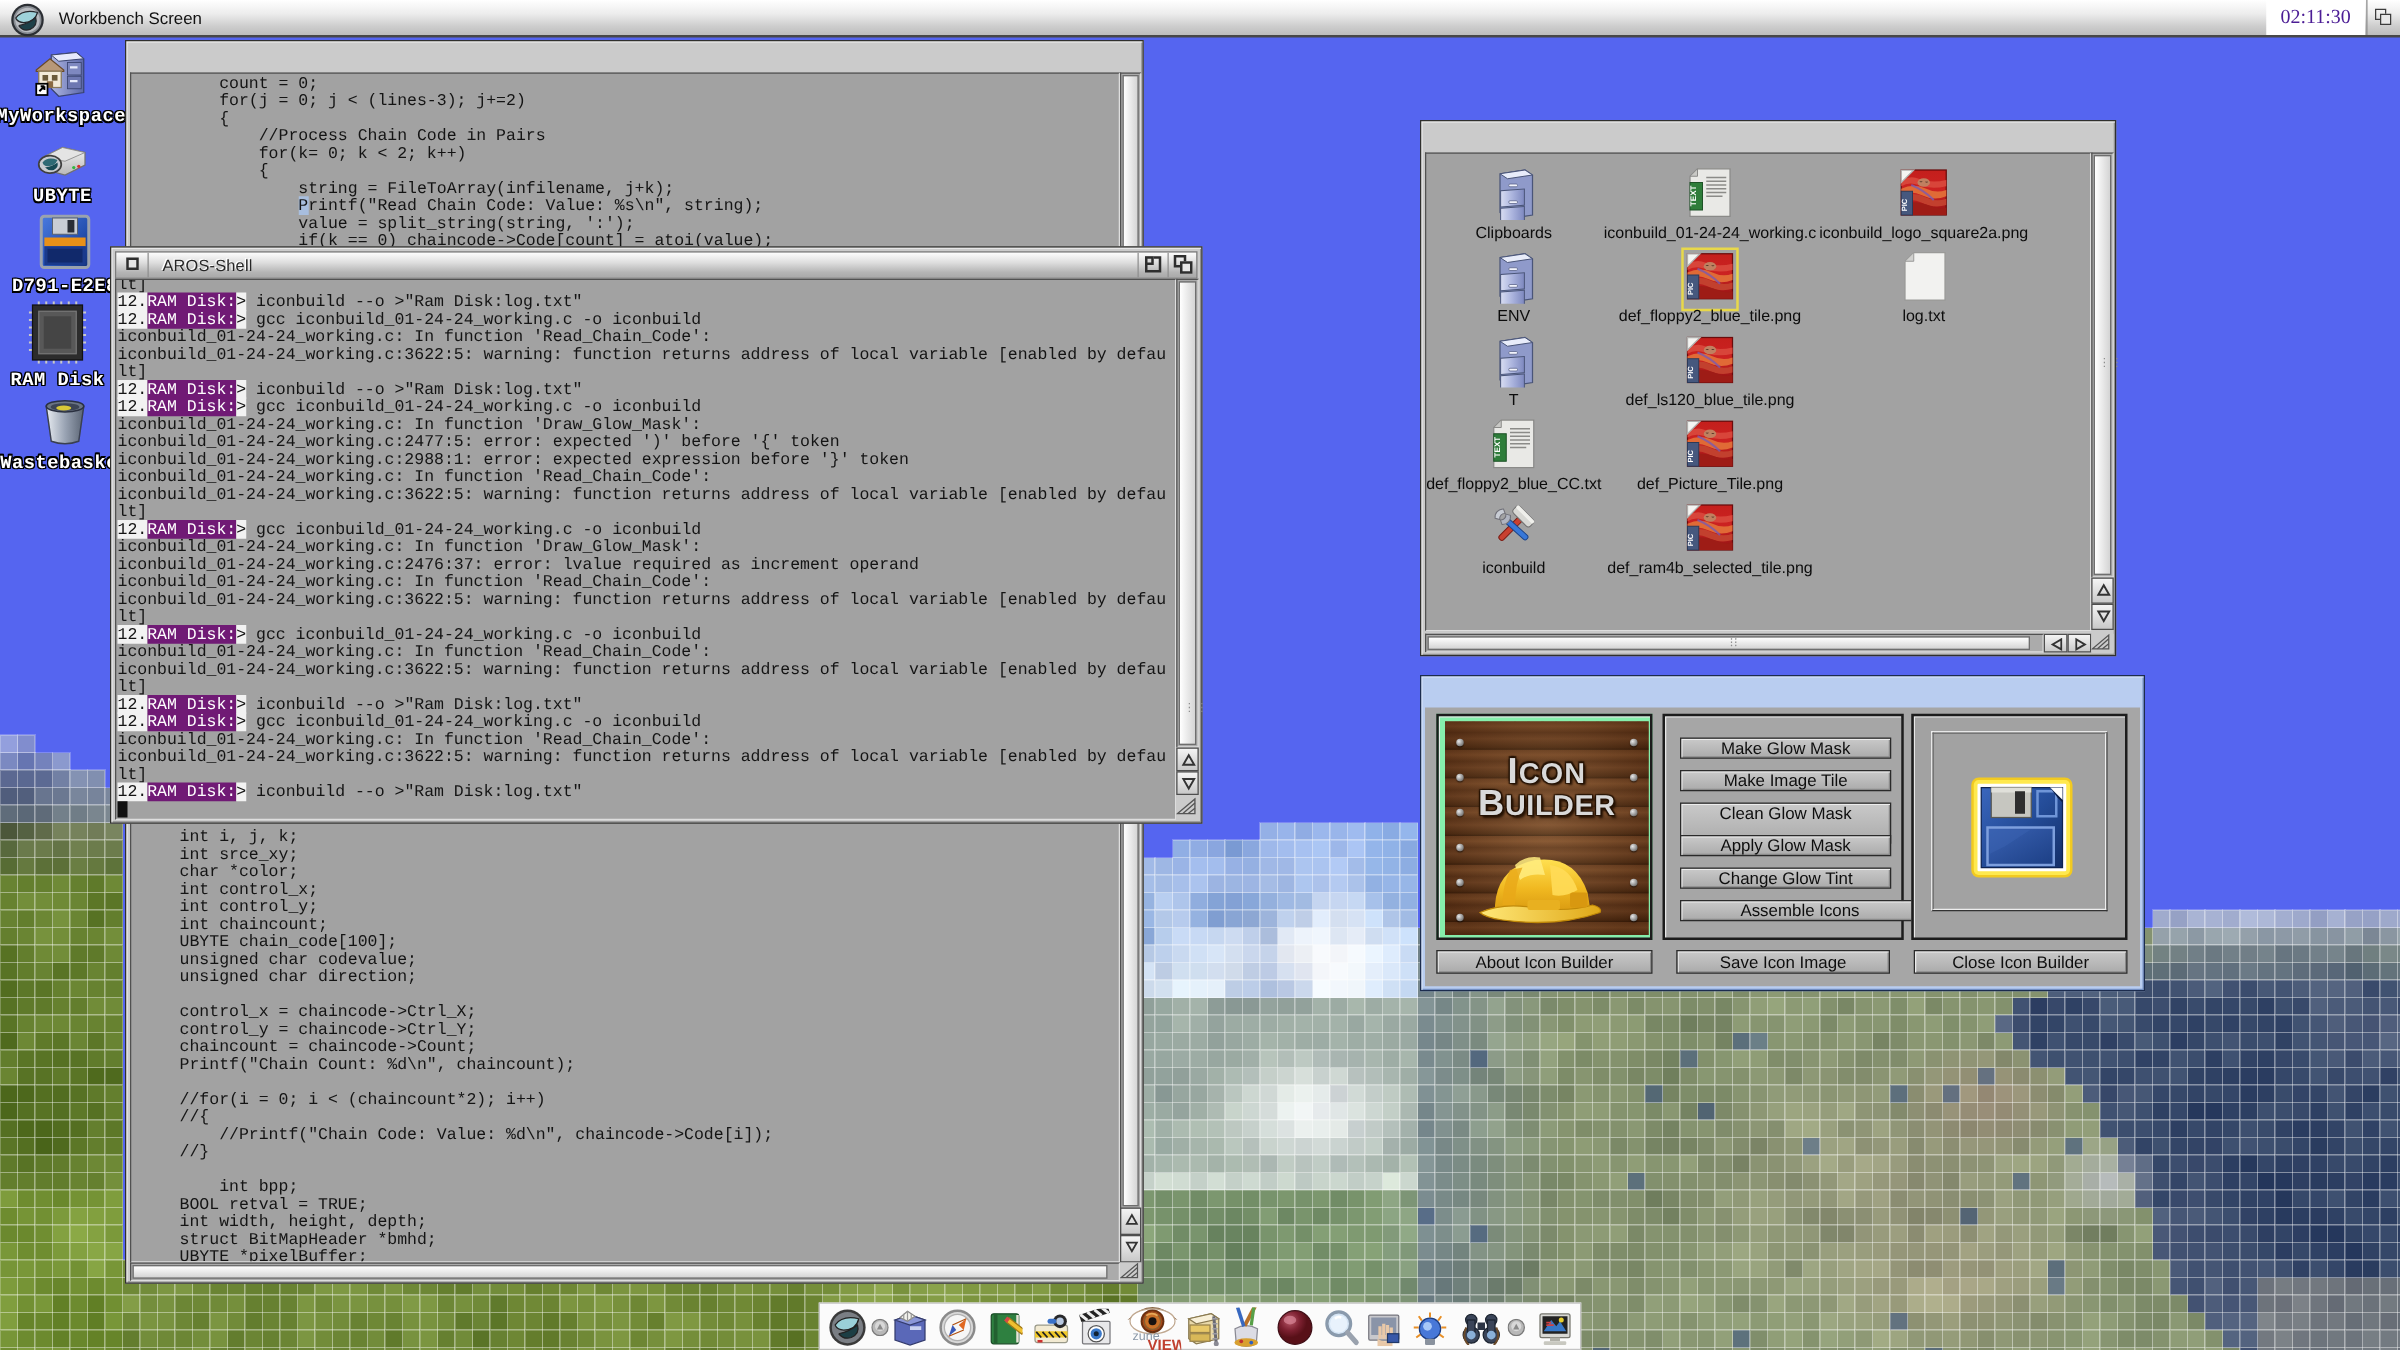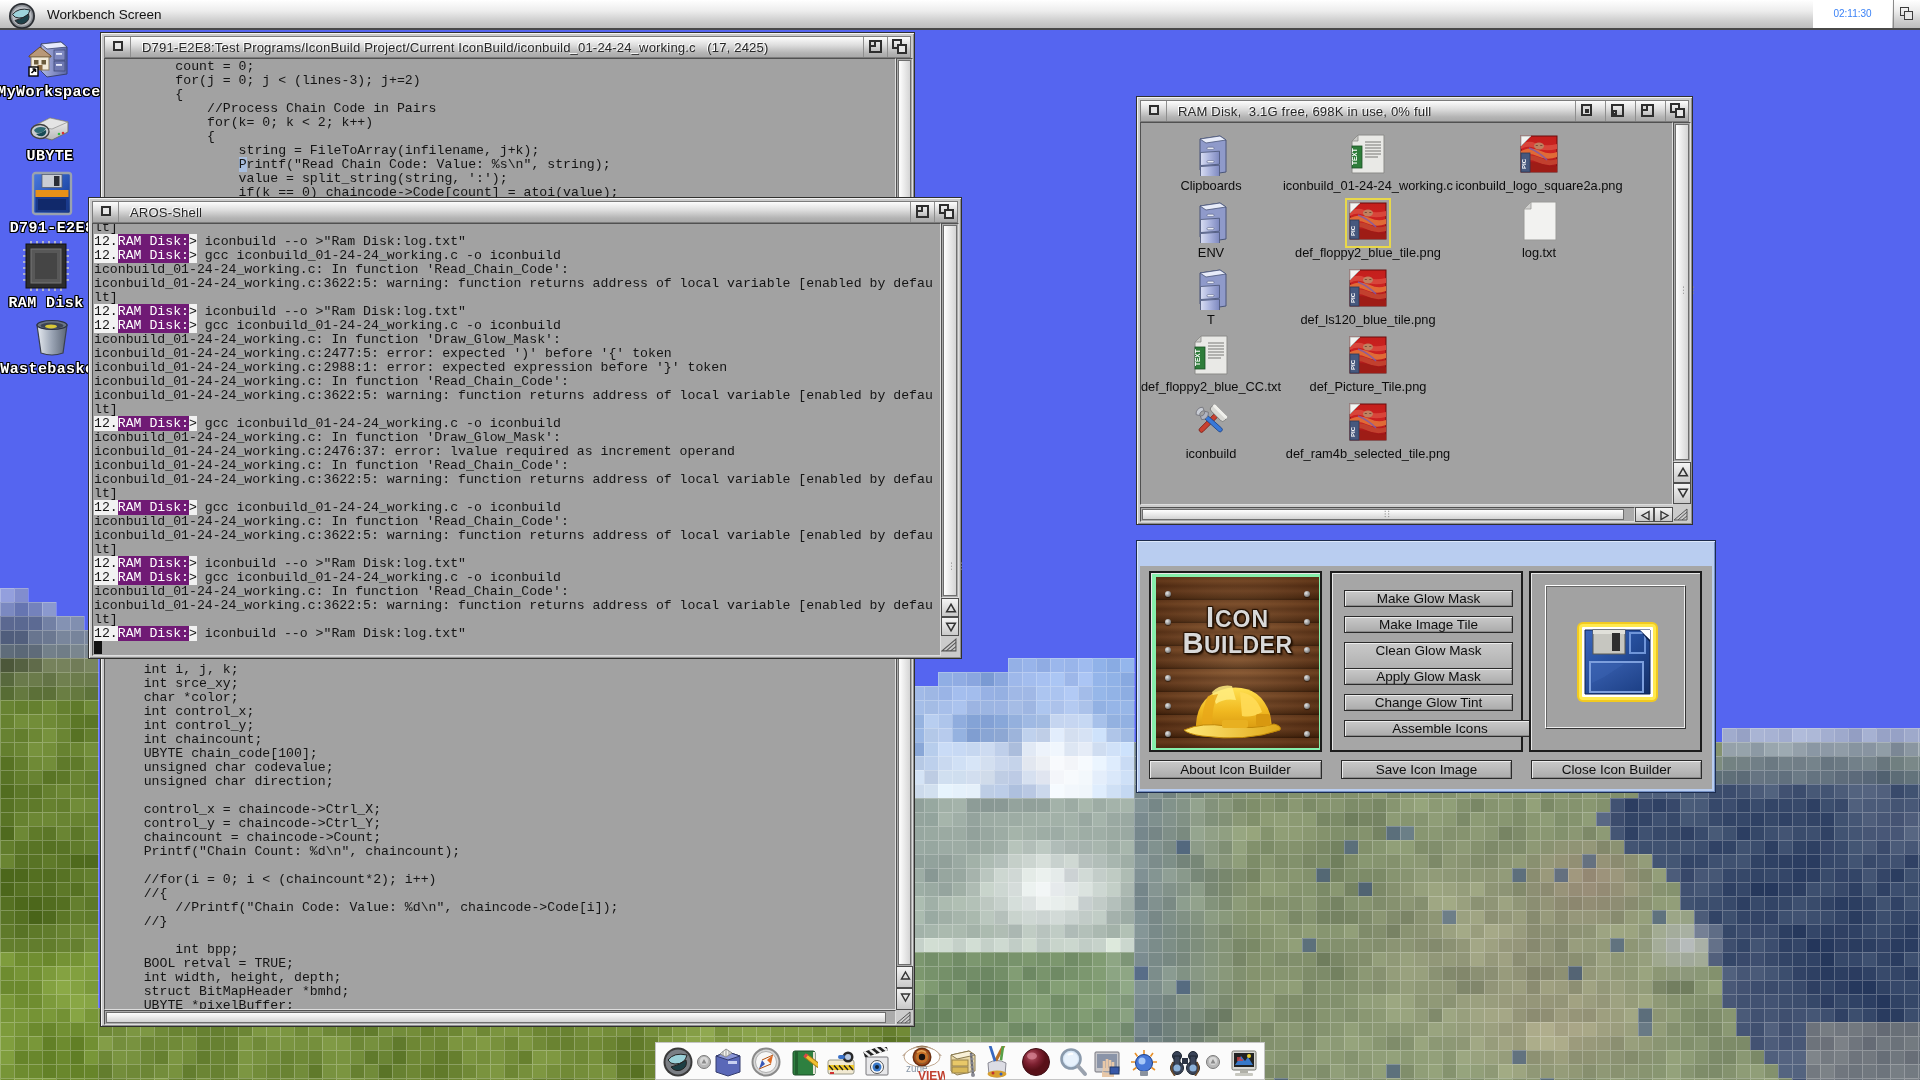--- a/index.html
+++ b/index.html
@@ -2,21 +2,21 @@
 <html><head><meta charset="utf-8"><title>Workbench</title>
 <style>
 *{margin:0;padding:0;box-sizing:border-box}
 html,body{width:1920px;height:1080px;overflow:hidden;background:#5565f0;font-family:"Liberation Sans",sans-serif}
 .abs{position:absolute}
 
 #sbar{position:absolute;left:0;top:0;width:1920px;height:30px;
  background:linear-gradient(#ffffff,#ececec 40%,#cdcdcd 75%,#bdbdbd);border-bottom:2px solid #484848}
 #sbar .ttl{position:absolute;left:47px;top:7px;font-size:13.5px;color:#111}
 #clock{position:absolute;right:28px;top:0;width:79px;height:28px;background:#fff;
- font-family:Liberation Sans, sans-serif;font-size:10px;color:#3b82f6;text-align:center;line-height:28px}
+ font-family:Liberation Serif, serif;font-size:16px;color:#4c1d95;text-align:center;line-height:28px}
 #sdep{position:absolute;right:0;top:0;width:27px;height:28px;border-left:1px solid #8a8a8a}
 
 .win{position:absolute;background:#cbcbcb;border:1px solid #30302e;
  box-shadow:inset 1px 1px 0 #f2f2f2,inset -1px -1px 0 #909090}
 .tbar{position:absolute;left:3px;right:3px;top:3px;height:22px;
  background:linear-gradient(#fdfdfd,#dedede 40%,#b4b4b4 80%,#a9a9a9);
  border:1px solid #7c7c7c;overflow:hidden;white-space:nowrap}
 .tbar.blue{background:linear-gradient(#bdd0f2,#8fb0e4 45%,#6089cf 90%,#5a83ca);border-color:#31456e}
 .ttext{position:absolute;top:3px;font-size:13px;color:#262626;
  text-shadow:-1px -1px 0 #ffffff;letter-spacing:.2px}
@@ -2424,34 +2424,20 @@
           <stop offset="1" stop-color="#5a6474"></stop>
         </linearGradient>
       </defs>
 <path d="M3 8 L33 8 L29 36 Q18 40 7 36 Z" fill="url(#bkg)" stroke="#3a4050" stroke-width="1.2"></path>
 <ellipse cx="18" cy="8" rx="15" ry="4.5" fill="#6a7484" stroke="#2a3040" stroke-width="1.2"></ellipse>
 <ellipse cx="18" cy="8.6" rx="11.5" ry="3" fill="#3c4454"></ellipse>
 <ellipse cx="17" cy="9.4" rx="6" ry="2" fill="#d8c838"></ellipse>
     </svg><div class="dlab">Wastebasket</div></div>
 
 <div class="win" style="left:100px;top:32px;width:815px;height:995px">
-  <div class="tbar">
-    <div class="cgad">
-        <i></i>
-      </div>
-    <div class="ttext" style="left:37px">D791-E2E8:Test Programs/IconBuild Project/Current IconBuild/iconbuild_01-24-24_working.c&nbsp;&nbsp; (17, 2425)</div>
-    <div class="rgad gz" style="right:23px">
-        <i></i>
-        <b></b>
-      </div>
-    <div class="rgad gd" style="right:-1px">
-        <i></i>
-        <b></b>
-      </div>
-  </div>
   <div class="cnt" style="left:3px;top:25px;width:792px;height:952px">
     <pre class="code" style="left:7px;top:1px">        count = 0;
         for(j = 0; j &lt; (lines-3); j+=2)
         {
             //Process Chain Code in Pairs
             for(k= 0; k &lt; 2; k++)
             {
                 string = FileToArray(infilename, j+k);
                 <span class="cur">P</span>rintf("Read Chain Code: Value: %s\n", string);
                 value = split_string(string, ':');
@@ -2571,42 +2557,20 @@
     </div>
   <div class="rsz" style="left:852px;top:440px;width:18px;height:18px">
     <svg width="16" height="14" viewBox="0 0 15 13">
         <path d="M14 1 L14 12 L1 12 Z" fill="none" stroke="#555" stroke-width="1"></path>
         <path d="M5 12 L14 4 M9 12 L14 8" stroke="#555" stroke-width="1"></path>
       </svg>
   </div>
 </div>
 
 <div class="win" style="left:1136px;top:96px;width:557px;height:429px">
-  <div class="tbar">
-    <div class="cgad">
-        <i></i>
-      </div>
-    <div class="ttext" style="left:37px">RAM Disk,&nbsp; 3.1G free, 698K in use, 0% full</div>
-    <div class="rgad gl" style="right:89px">
-        <i></i>
-        <b></b>
-      </div>
-    <div class="rgad gi" style="right:59px">
-        <i></i>
-        <b></b>
-      </div>
-    <div class="rgad gz" style="right:29px">
-        <i></i>
-        <b></b>
-      </div>
-    <div class="rgad gd" style="right:-1px">
-        <i></i>
-        <b></b>
-      </div>
-  </div>
   <div class="cnt" style="left:3px;top:25px;width:533px;height:383px">
       <div class="abs" style="left:70px;top:11px;transform:translateX(-50%);"><svg width="34" height="42" viewBox="0 0 34 42" style="">
           <defs>
             <linearGradient id="drg" x1="0" y1="0" x2="1" y2="0">
 <stop offset="0" stop-color="#d8ddf2"></stop>
               <stop offset=".5" stop-color="#aab3dd"></stop>
               <stop offset="1" stop-color="#7d88bf"></stop>
             </linearGradient>
           </defs>
 <path d="M6 5 L26 2 L32 6 L32 38 L12 41 L6 36 Z" fill="#8f9aca" stroke="#4a5578" stroke-width="1"></path>

